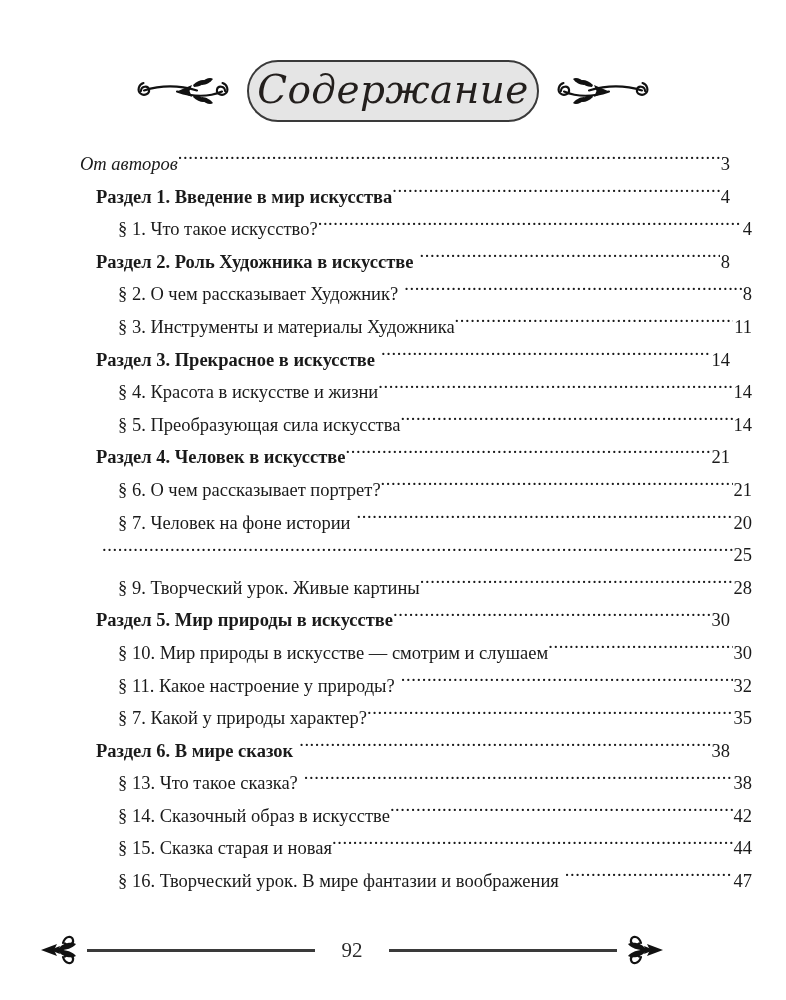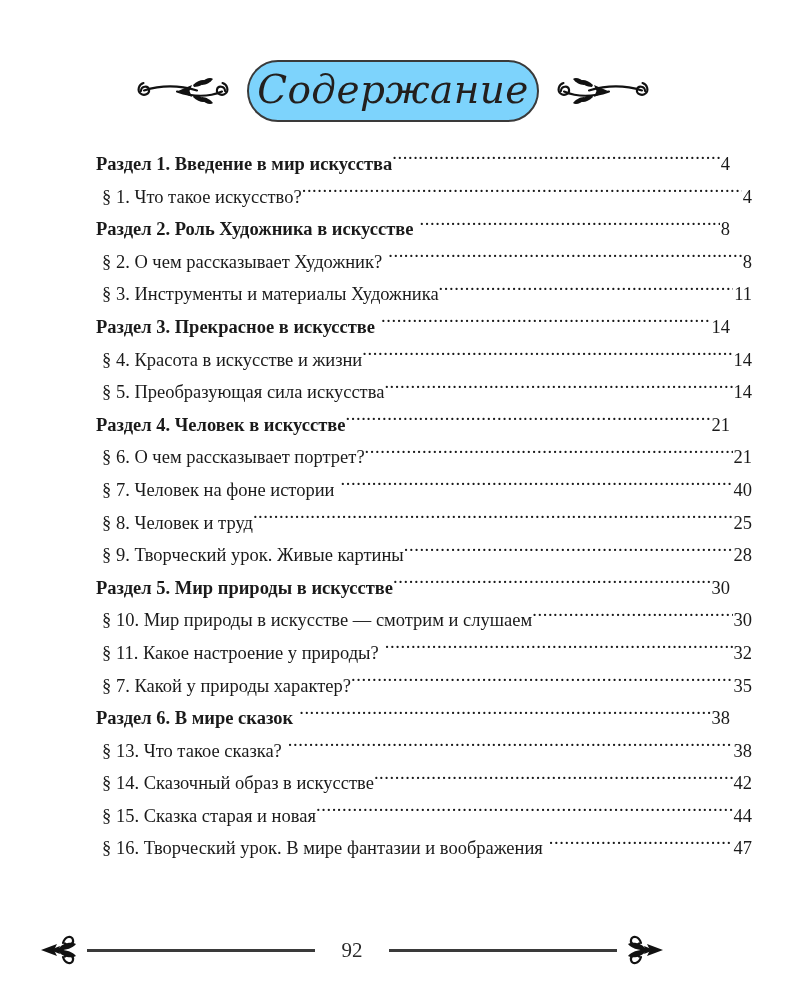--- a/index.html
+++ b/index.html
@@ -32,21 +32,21 @@
     width: 104px;
     height: 46px;
     flex: 0 0 auto;
     display: block;
   }
   .title-pill {
     width: 292px;
     height: 62px;
     border: 2px solid #3a3a3a;
     border-radius: 34px;
-    background: #7dd3fc;
+    background: #e5e5e5;
     display: flex;
     align-items: center;
     justify-content: center;
     box-sizing: border-box;
   }
   .title-text {
     font-family: "DejaVu Serif", "Liberation Serif", serif;
     font-style: italic;
     font-size: 39px;
     line-height: 1;
@@ -108,21 +108,21 @@
     font-weight: bold;
     margin-left: 16px;
   }
   .row-section .leader::before,
   .row-front .leader::before {
     color: #1a1a1a;
   }
   .row-para {
     padding-left: 22px;
   }
-  .row-para .label { font-weight: normal; }
+  .row-para .label { font-weight: normal; margin-left: 16px; }
 
   .gap-before .leader::before { left: 6px; }
 
   
   .footer {
     position: absolute;
     left: 0;
     top: 928px;
     width: 704px;
     height: 44px;
@@ -192,20 +192,25 @@
         <path d="M62 29 c5 5 11 6 13 4 c-2 -3 -7 -6 -12 -6 z"></path>
         <path d="M70 15 c4 -5 10 -6 12 -4 c-2 3 -7 6 -11 6 z"></path>
         <path d="M70 31 c4 5 10 6 12 4 c-2 -3 -7 -6 -11 -6 z"></path>
       </g>
     </g>
   </svg>
 
 </div>
 
 <div class="toc" id="toc">
+    <div class="toc-row row-front">
+      <span class="label">От авторов</span>
+      <span class="leader"></span>
+      <span class="page">3</span>
+    </div>
     <div class="toc-row row-section">
       <span class="label">Раздел 1. Введение в мир искусства</span>
       <span class="leader"></span>
       <span class="page">4</span>
     </div>
     <div class="toc-row row-para">
       <span class="label">§ 1. Что такое искусство?</span>
       <span class="leader"></span>
       <span class="page">4</span>
     </div>
@@ -245,24 +250,23 @@
       <span class="page">21</span>
     </div>
     <div class="toc-row row-para">
       <span class="label">§ 6. О чем рассказывает портрет?</span>
       <span class="leader"></span>
       <span class="page">21</span>
     </div>
     <div class="toc-row row-para gap-before">
       <span class="label">§ 7. Человек на фоне истории</span>
       <span class="leader"></span>
-      <span class="page">40</span>
-    </div>
-    <div class="toc-row row-para">
-      <span class="label">§ 8. Человек и труд</span>
+      <span class="page">20</span>
+    </div>
+    <div class="toc-row row-para">
       <span class="leader"></span>
       <span class="page">25</span>
     </div>
     <div class="toc-row row-para">
       <span class="label">§ 9. Творческий урок. Живые картины</span>
       <span class="leader"></span>
       <span class="page">28</span>
     </div>
     <div class="toc-row row-section">
       <span class="label">Раздел 5. Мир природы в искусстве</span>

